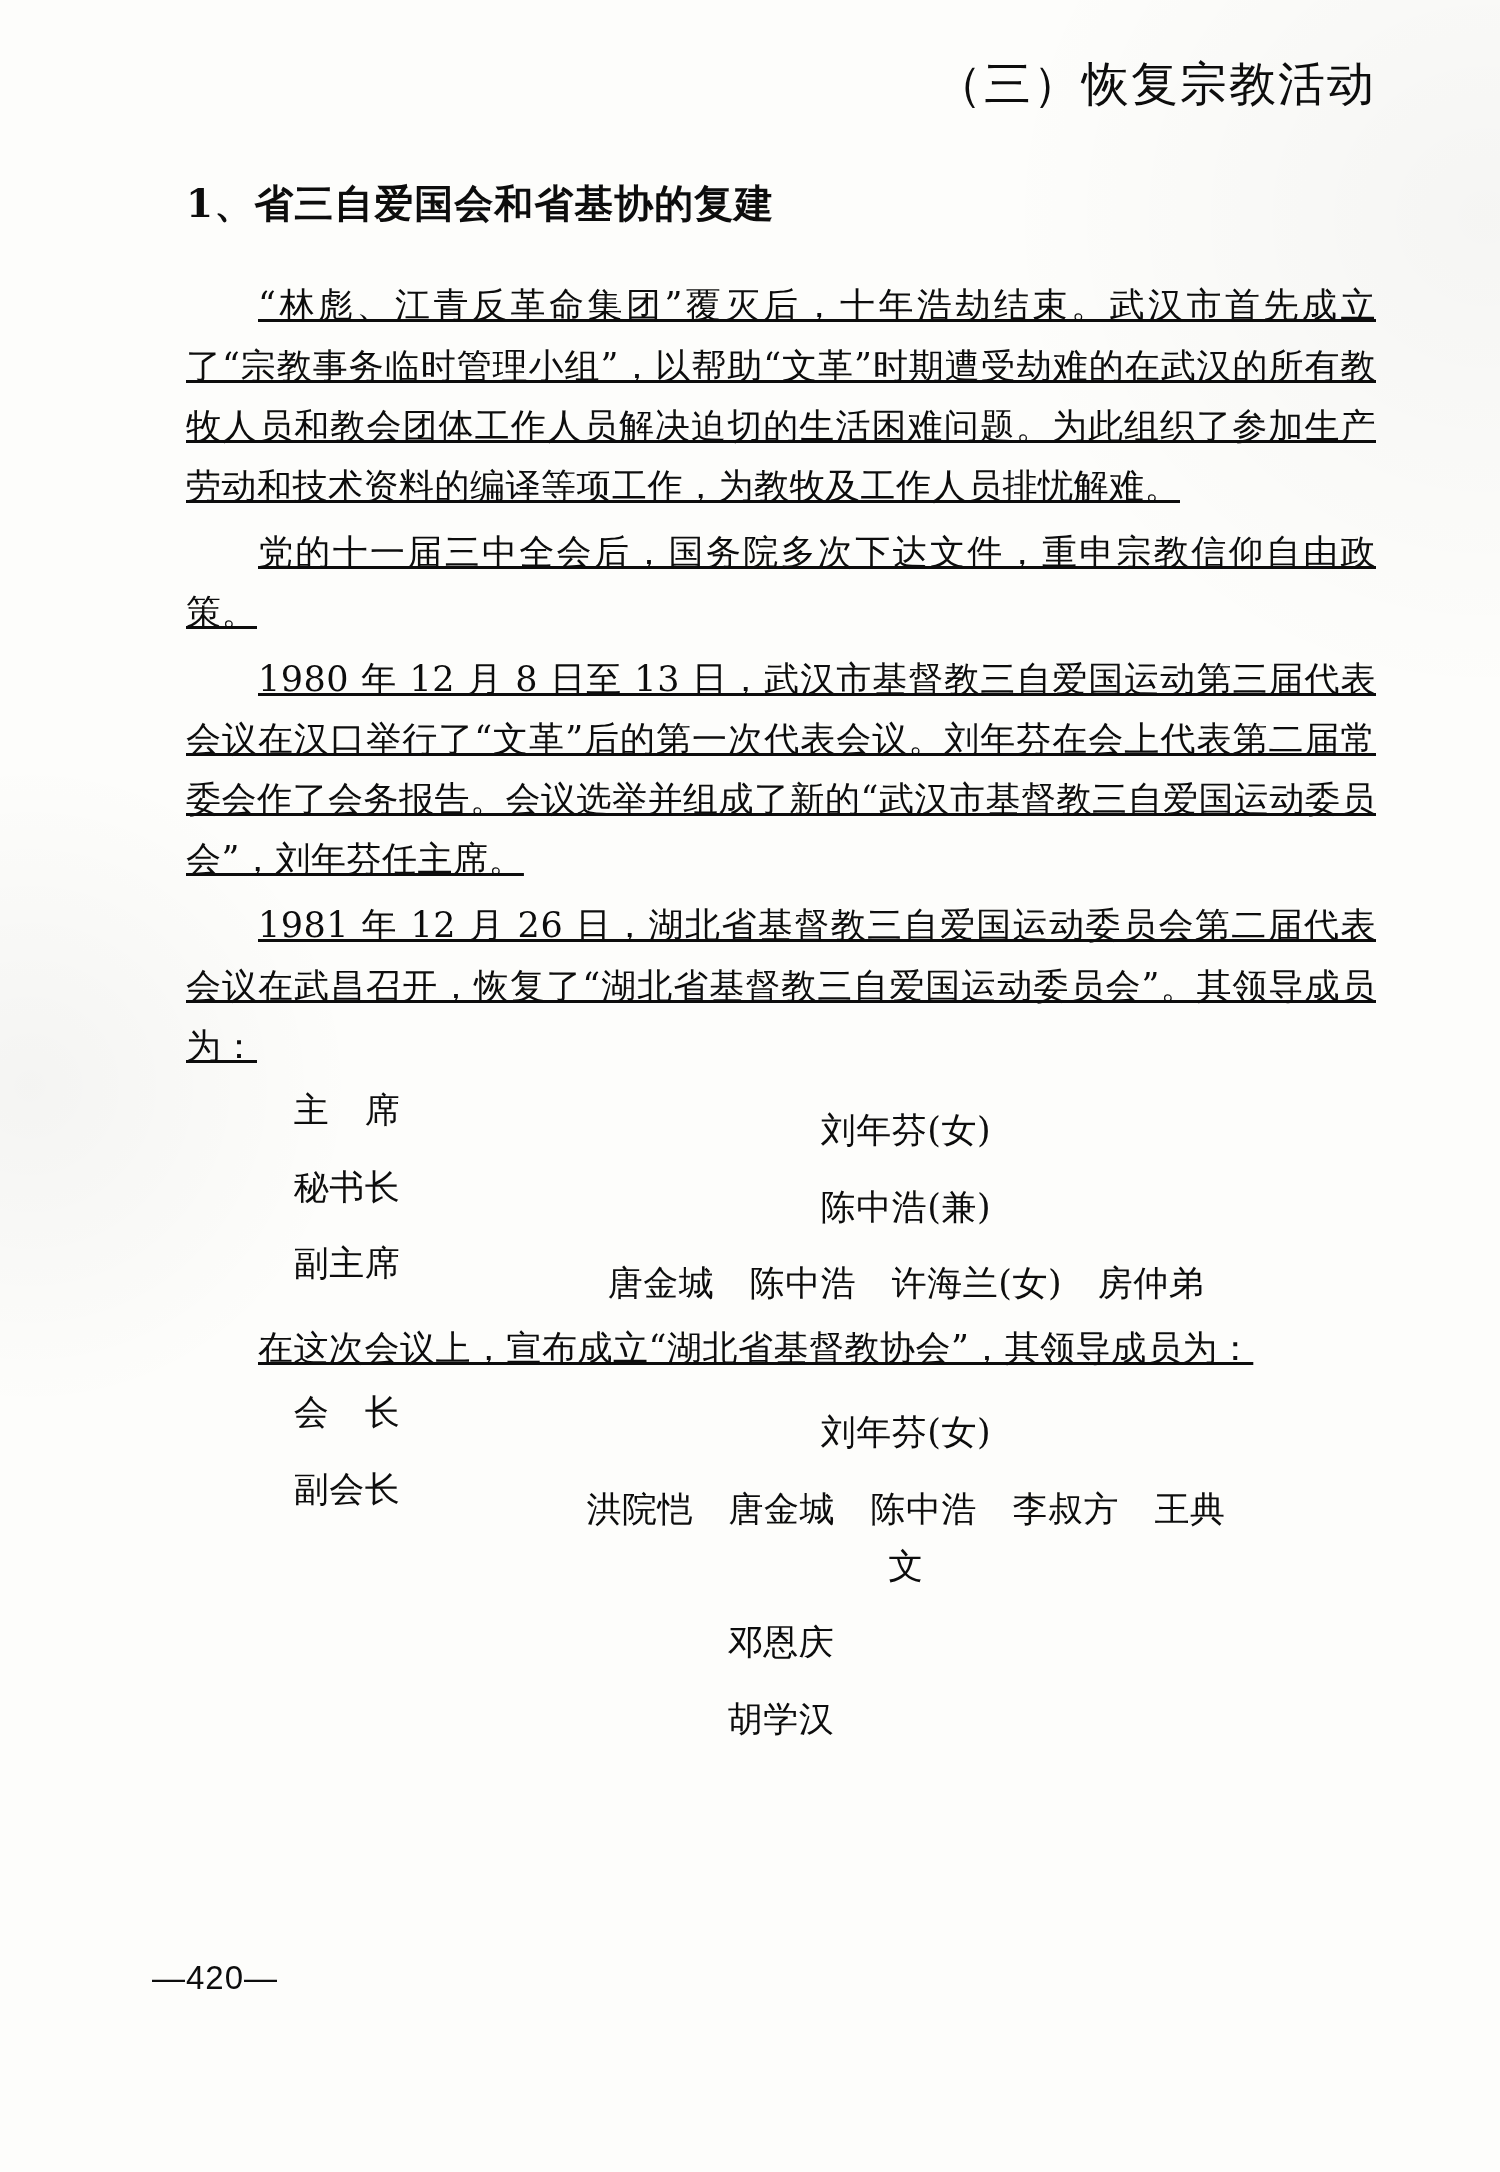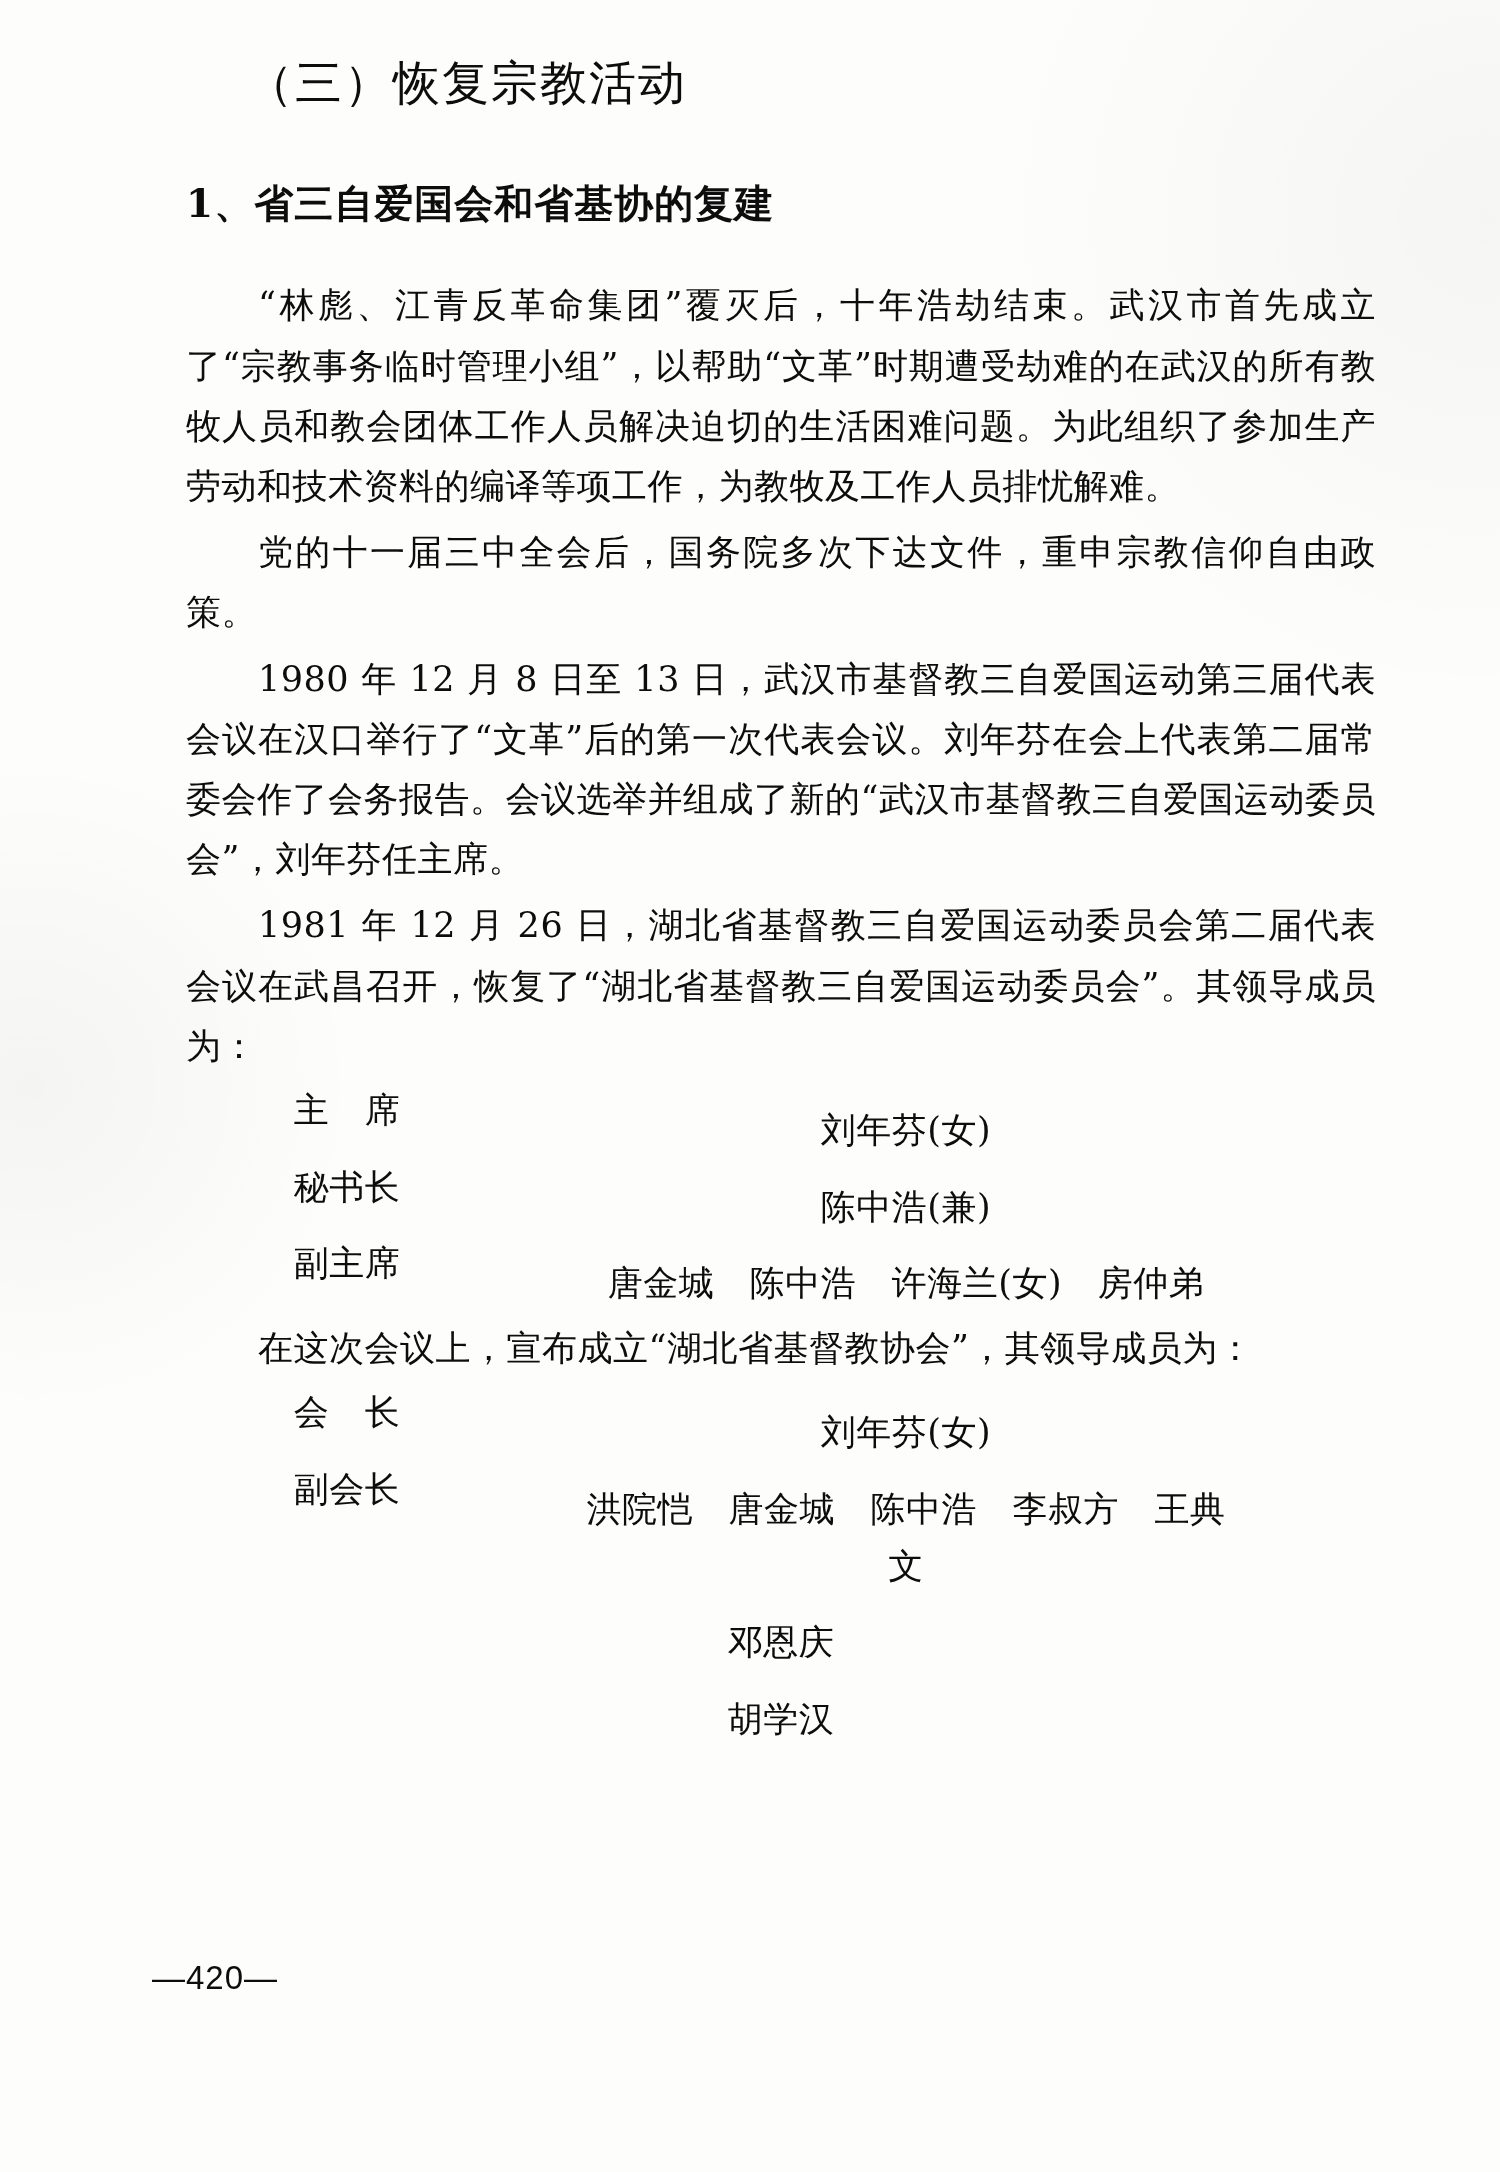--- a/index.html
+++ b/index.html
@@ -36,38 +36,40 @@
     left: 186px;
     top: 52px;
     width: 1190px;
   }
   .heading-1 {
     font-size: 47px;
     letter-spacing: 2px;
     line-height: 1.35;
     font-weight: 400;
     margin: 0 0 62px 60px;
-    font-family: Liberation Serif, serif;
+    font-family: Liberation Sans, sans-serif;
+    text-align: right;
   }
   .heading-2 {
     font-size: 39px;
     font-weight: bold;
     letter-spacing: 1px;
     margin: 0 0 44px 0;
     text-indent: 0;
     padding-left: 0;
   }
   p.body {
     font-size: 35px;
     line-height: 1.72;
     margin: 0 0 6px 0;
     text-indent: 72px;
     letter-spacing: 0.5px;
     text-align: justify;
     text-justify: inter-ideograph;
+    text-decoration: underline;
   }
   .roster {
     margin: 6px 0 6px 0;
     text-align: center;
   }
   .roster-row {
     display: flex;
     font-size: 35px;
     line-height: 1.62;
     letter-spacing: 0.5px;

